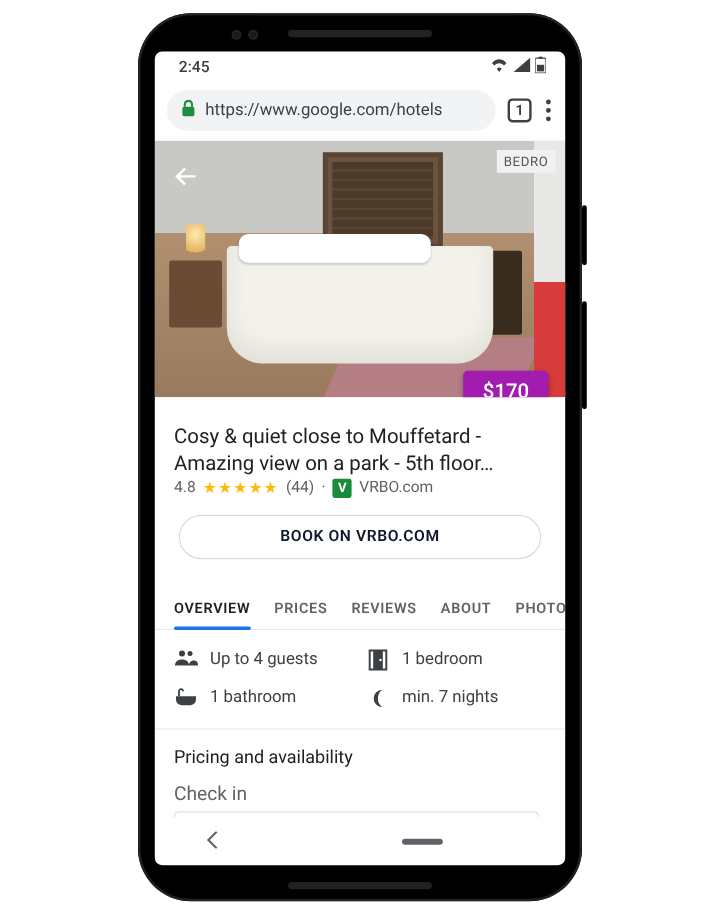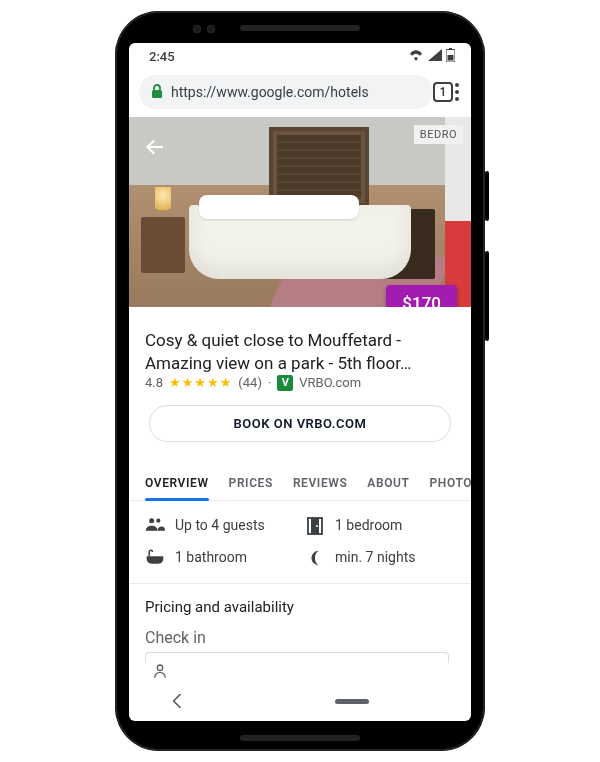--- a/index.html
+++ b/index.html
@@ -78,21 +78,21 @@
     font-size: 13px;
     color: #3c4043;
     font-weight: 500;
   }
   .status-icons { display:flex; align-items:center; gap:4px; }
 
   
   .urlbar {
     display: flex;
     align-items: center;
-    gap: 0;
+    gap: 10px;
     padding: 6px 10px 8px 10px;
   }
   .address {
     flex: 1;
     height: 34px;
     background: #f1f3f4;
     border-radius: 17px;
     display: flex;
     align-items: center;
     padding: 0 12px;
@@ -111,21 +111,21 @@
     font-size: 12px; font-weight:600; color:#3c4043;
   }
   .dots { display:flex; flex-direction:column; gap:3px; padding:0 2px; }
   .dots span { width:4px; height:4px; background:#3c4043; border-radius:50%; }
 
   
   .content { flex:1; overflow:hidden; position:relative; }
 
   
   .hero {
-    height: 190px;
+    height: 214px;
     position: relative;
     overflow:hidden;
   }
   .room {
     position:absolute; inset:0;
     background:
       linear-gradient(180deg, #c8c9c4 0%, #c8c9c4 36%, #b09070 36%, #9a7a5e 100%);
   }
   .room .wall-shelf {
     position:absolute; top:10px; left:140px; width:100px; height:80px; background:#6b5340;

